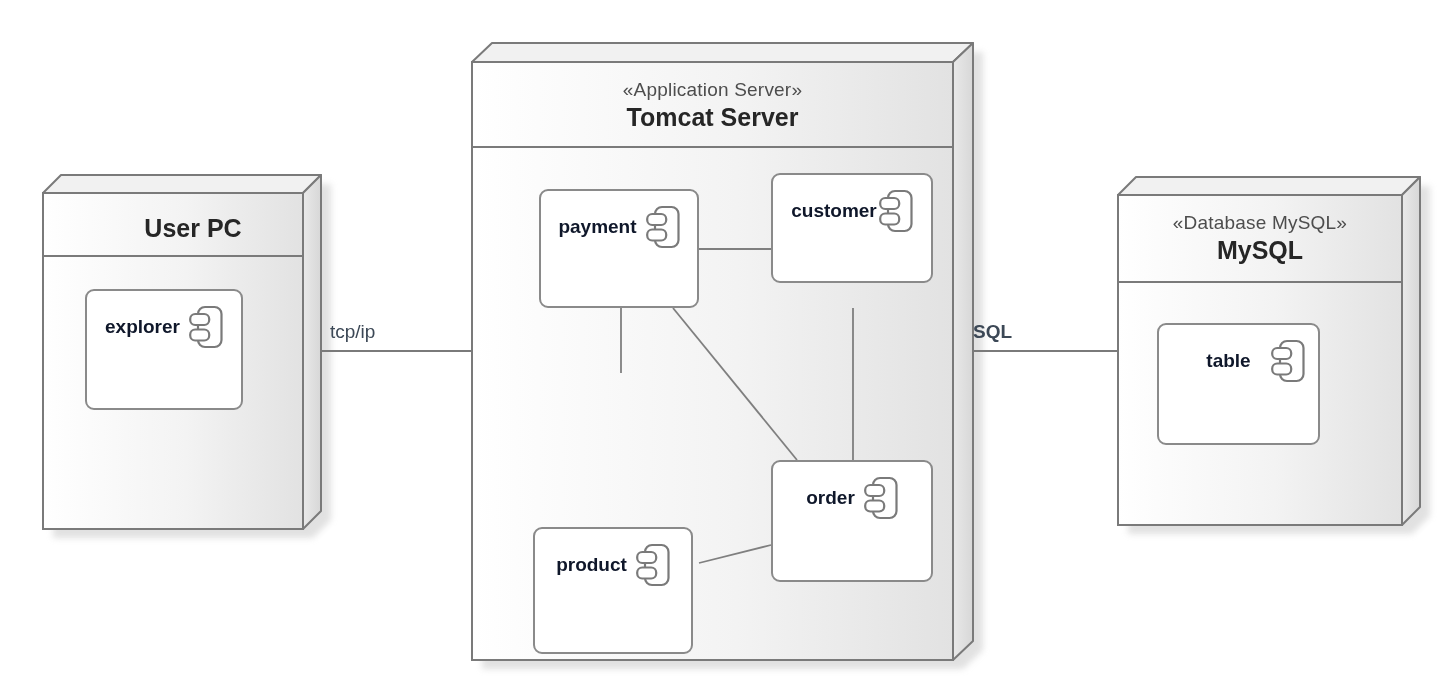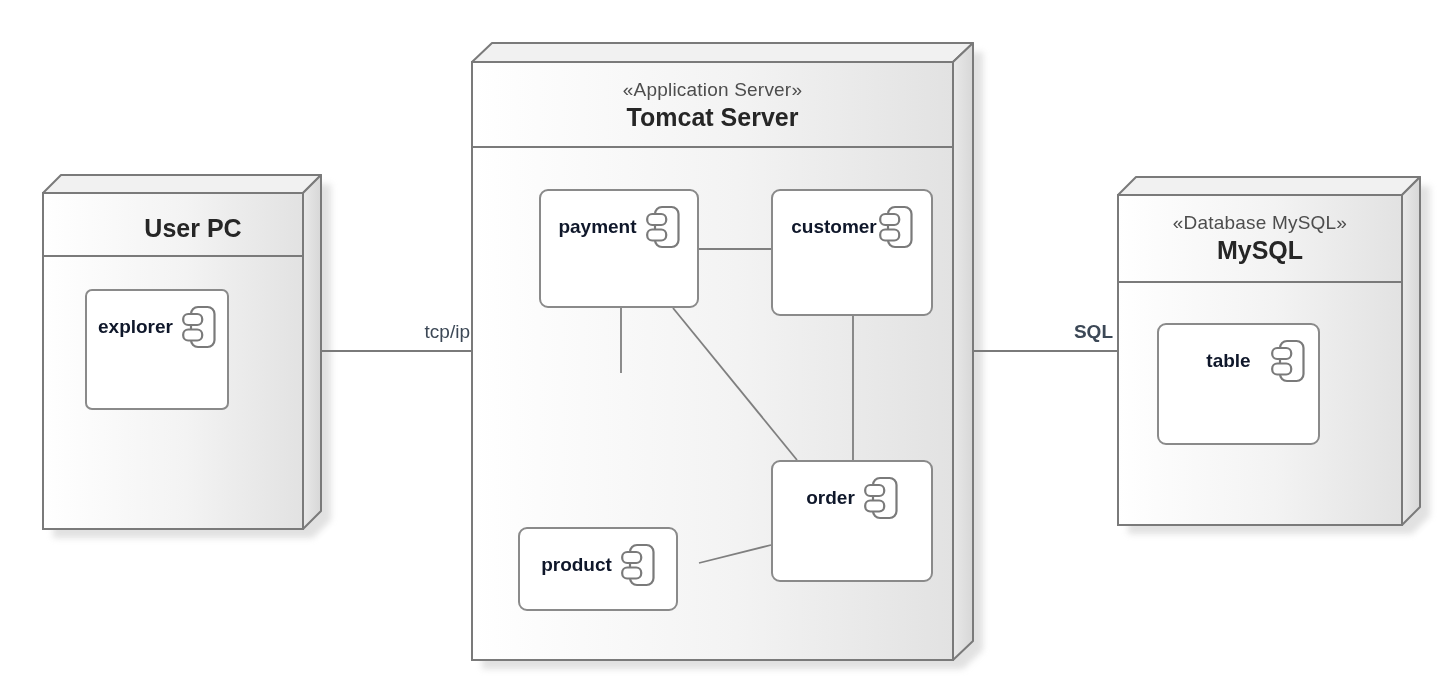--- a/index.html
+++ b/index.html
@@ -62,21 +62,21 @@
     font-size: 19px;
     font-weight: bold;
     color: #0f172a;
     white-space: nowrap;
   }
   .comp-icon { flex: 0 0 auto; }
   
   .edge-label {
     position: absolute;
     width: 140px;
-    text-align: right;
+    text-align: left;
     font-size: 19px;
     line-height: 26px;
     color: #3c4856;
     pointer-events: none;
   }
 </style>
 </head>
 <body>
 
 <div class="stage">
@@ -138,21 +138,21 @@
   <div class="node-title pad-title" style="left:472px; top:62px; width:481px;">
     <div class="stereotype">«Application Server»</div>
     <div class="node-name">Tomcat Server</div>
   </div>
 
   <div class="node-title pad-title" style="left:1118px; top:195px; width:284px;">
     <div class="stereotype">«Database MySQL»</div>
     <div class="node-name">MySQL</div>
   </div>
 
-  <div class="component" style="left:85px; top:289px; width:144px; height:121px;border-radius:7px;">
+  <div class="component" style="left:85px; top:289px; width:158px; height:121px;">
     <div class="comp-row">
       <span class="comp-label">explorer</span>
       <svg class="comp-icon" width="34" height="46" viewBox="0 0 34 46">
         <rect x="9" y="3" width="23.5" height="40" rx="7" fill="#ffffff" stroke="#7a7a7a" stroke-width="2.2"></rect>
         <rect x="1.2" y="10" width="19" height="11" rx="5" fill="#ffffff" stroke="#7a7a7a" stroke-width="2.2"></rect>
         <rect x="1.2" y="25.5" width="19" height="11" rx="5" fill="#ffffff" stroke="#7a7a7a" stroke-width="2.2"></rect>
       </svg>
     </div>
   </div>
 
@@ -160,21 +160,21 @@
     <div class="comp-row">
       <span class="comp-label">payment</span>
       <svg class="comp-icon" width="34" height="46" viewBox="0 0 34 46">
         <rect x="9" y="3" width="23.5" height="40" rx="7" fill="#ffffff" stroke="#7a7a7a" stroke-width="2.2"></rect>
         <rect x="1.2" y="10" width="19" height="11" rx="5" fill="#ffffff" stroke="#7a7a7a" stroke-width="2.2"></rect>
         <rect x="1.2" y="25.5" width="19" height="11" rx="5" fill="#ffffff" stroke="#7a7a7a" stroke-width="2.2"></rect>
       </svg>
     </div>
   </div>
 
-  <div class="component" style="left:771px; top:189px; width:162px; height:127px;">
+  <div class="component" style="left:771px; top:173px; width:162px; height:110px;">
     <div class="comp-row" style="gap:2px;">
       <span class="comp-label">customer</span>
       <svg class="comp-icon" width="34" height="46" viewBox="0 0 34 46">
         <rect x="9" y="3" width="23.5" height="40" rx="7" fill="#ffffff" stroke="#7a7a7a" stroke-width="2.2"></rect>
         <rect x="1.2" y="10" width="19" height="11" rx="5" fill="#ffffff" stroke="#7a7a7a" stroke-width="2.2"></rect>
         <rect x="1.2" y="25.5" width="19" height="11" rx="5" fill="#ffffff" stroke="#7a7a7a" stroke-width="2.2"></rect>
       </svg>
     </div>
   </div>
 
@@ -183,21 +183,21 @@
     <div class="comp-row" style="">
       <span class="comp-label">order</span>
       <svg class="comp-icon" width="34" height="46" viewBox="0 0 34 46">
         <rect x="9" y="3" width="23.5" height="40" rx="7" fill="#ffffff" stroke="#7a7a7a" stroke-width="2.2"></rect>
         <rect x="1.2" y="10" width="19" height="11" rx="5" fill="#ffffff" stroke="#7a7a7a" stroke-width="2.2"></rect>
         <rect x="1.2" y="25.5" width="19" height="11" rx="5" fill="#ffffff" stroke="#7a7a7a" stroke-width="2.2"></rect>
       </svg>
     </div>
   </div>
 
-  <div class="component" style="left:518px; top:527px; width:160px; height:84px;">
+  <div class="component" style="left:533px; top:527px; width:160px; height:127px;">
     <div class="comp-row">
       <span class="comp-label">product</span>
       <svg class="comp-icon" width="34" height="46" viewBox="0 0 34 46">
         <rect x="9" y="3" width="23.5" height="40" rx="7" fill="#ffffff" stroke="#7a7a7a" stroke-width="2.2"></rect>
         <rect x="1.2" y="10" width="19" height="11" rx="5" fill="#ffffff" stroke="#7a7a7a" stroke-width="2.2"></rect>
         <rect x="1.2" y="25.5" width="19" height="11" rx="5" fill="#ffffff" stroke="#7a7a7a" stroke-width="2.2"></rect>
       </svg>
     </div>
   </div>
 

